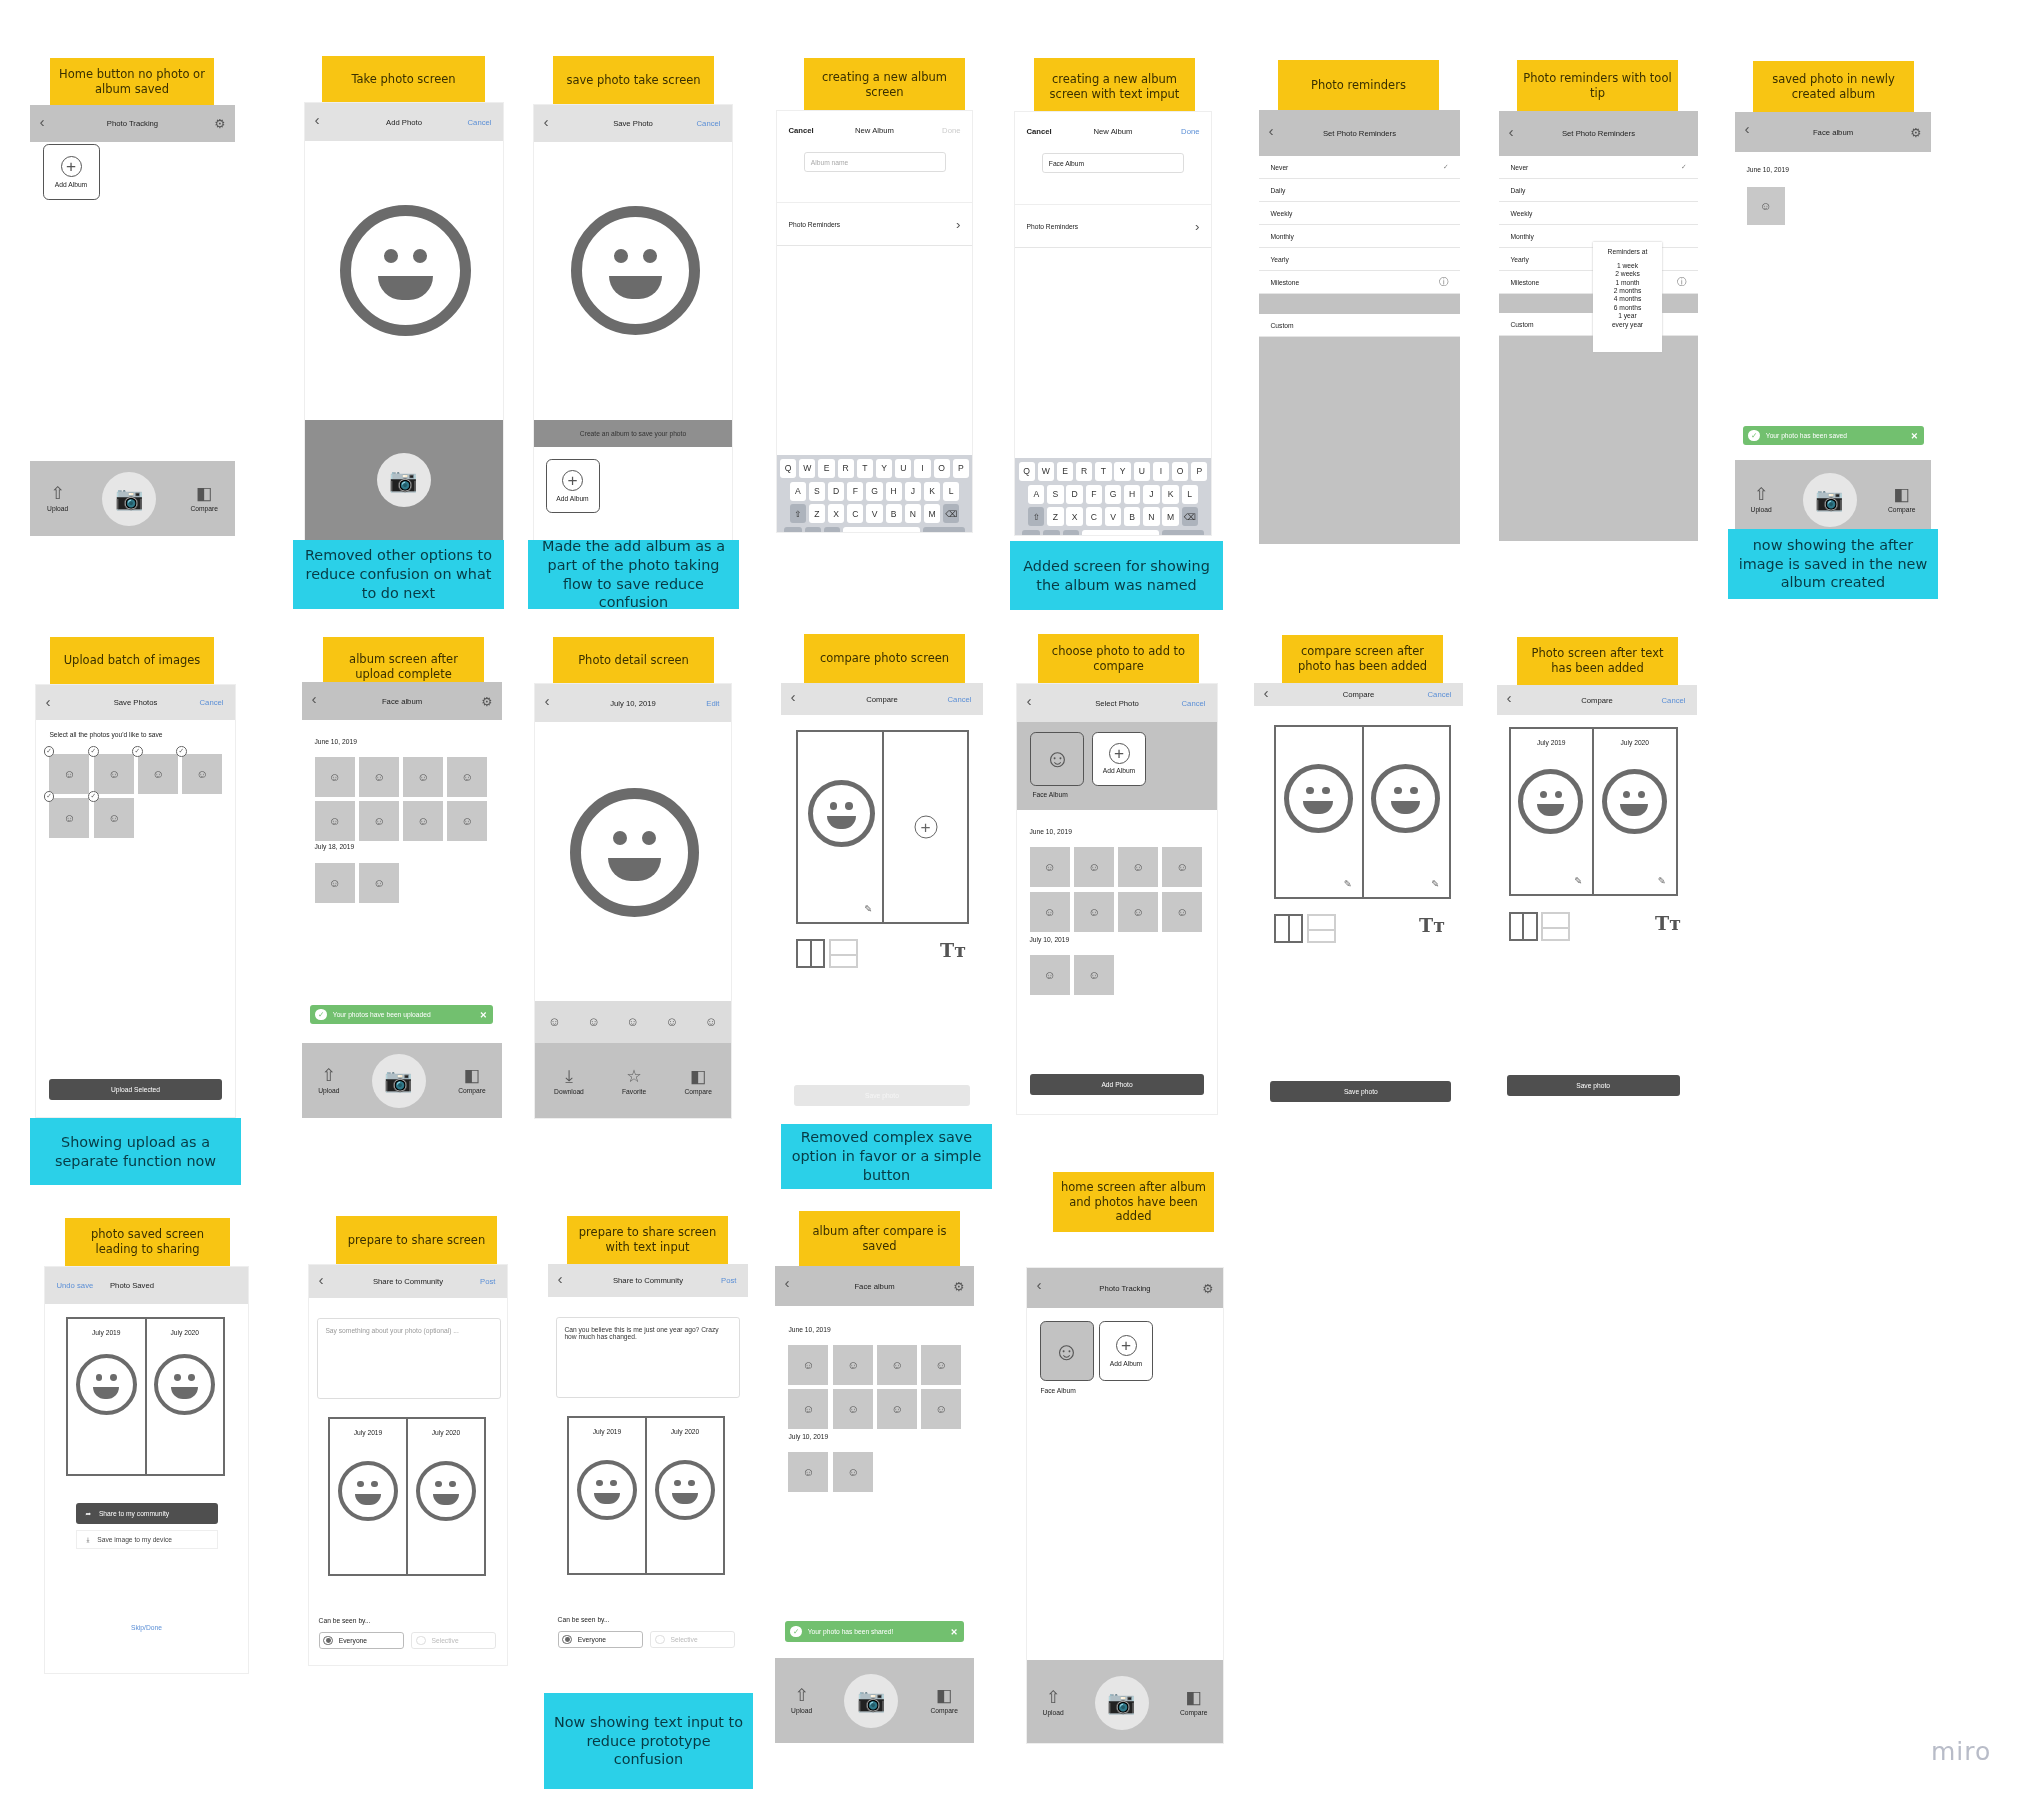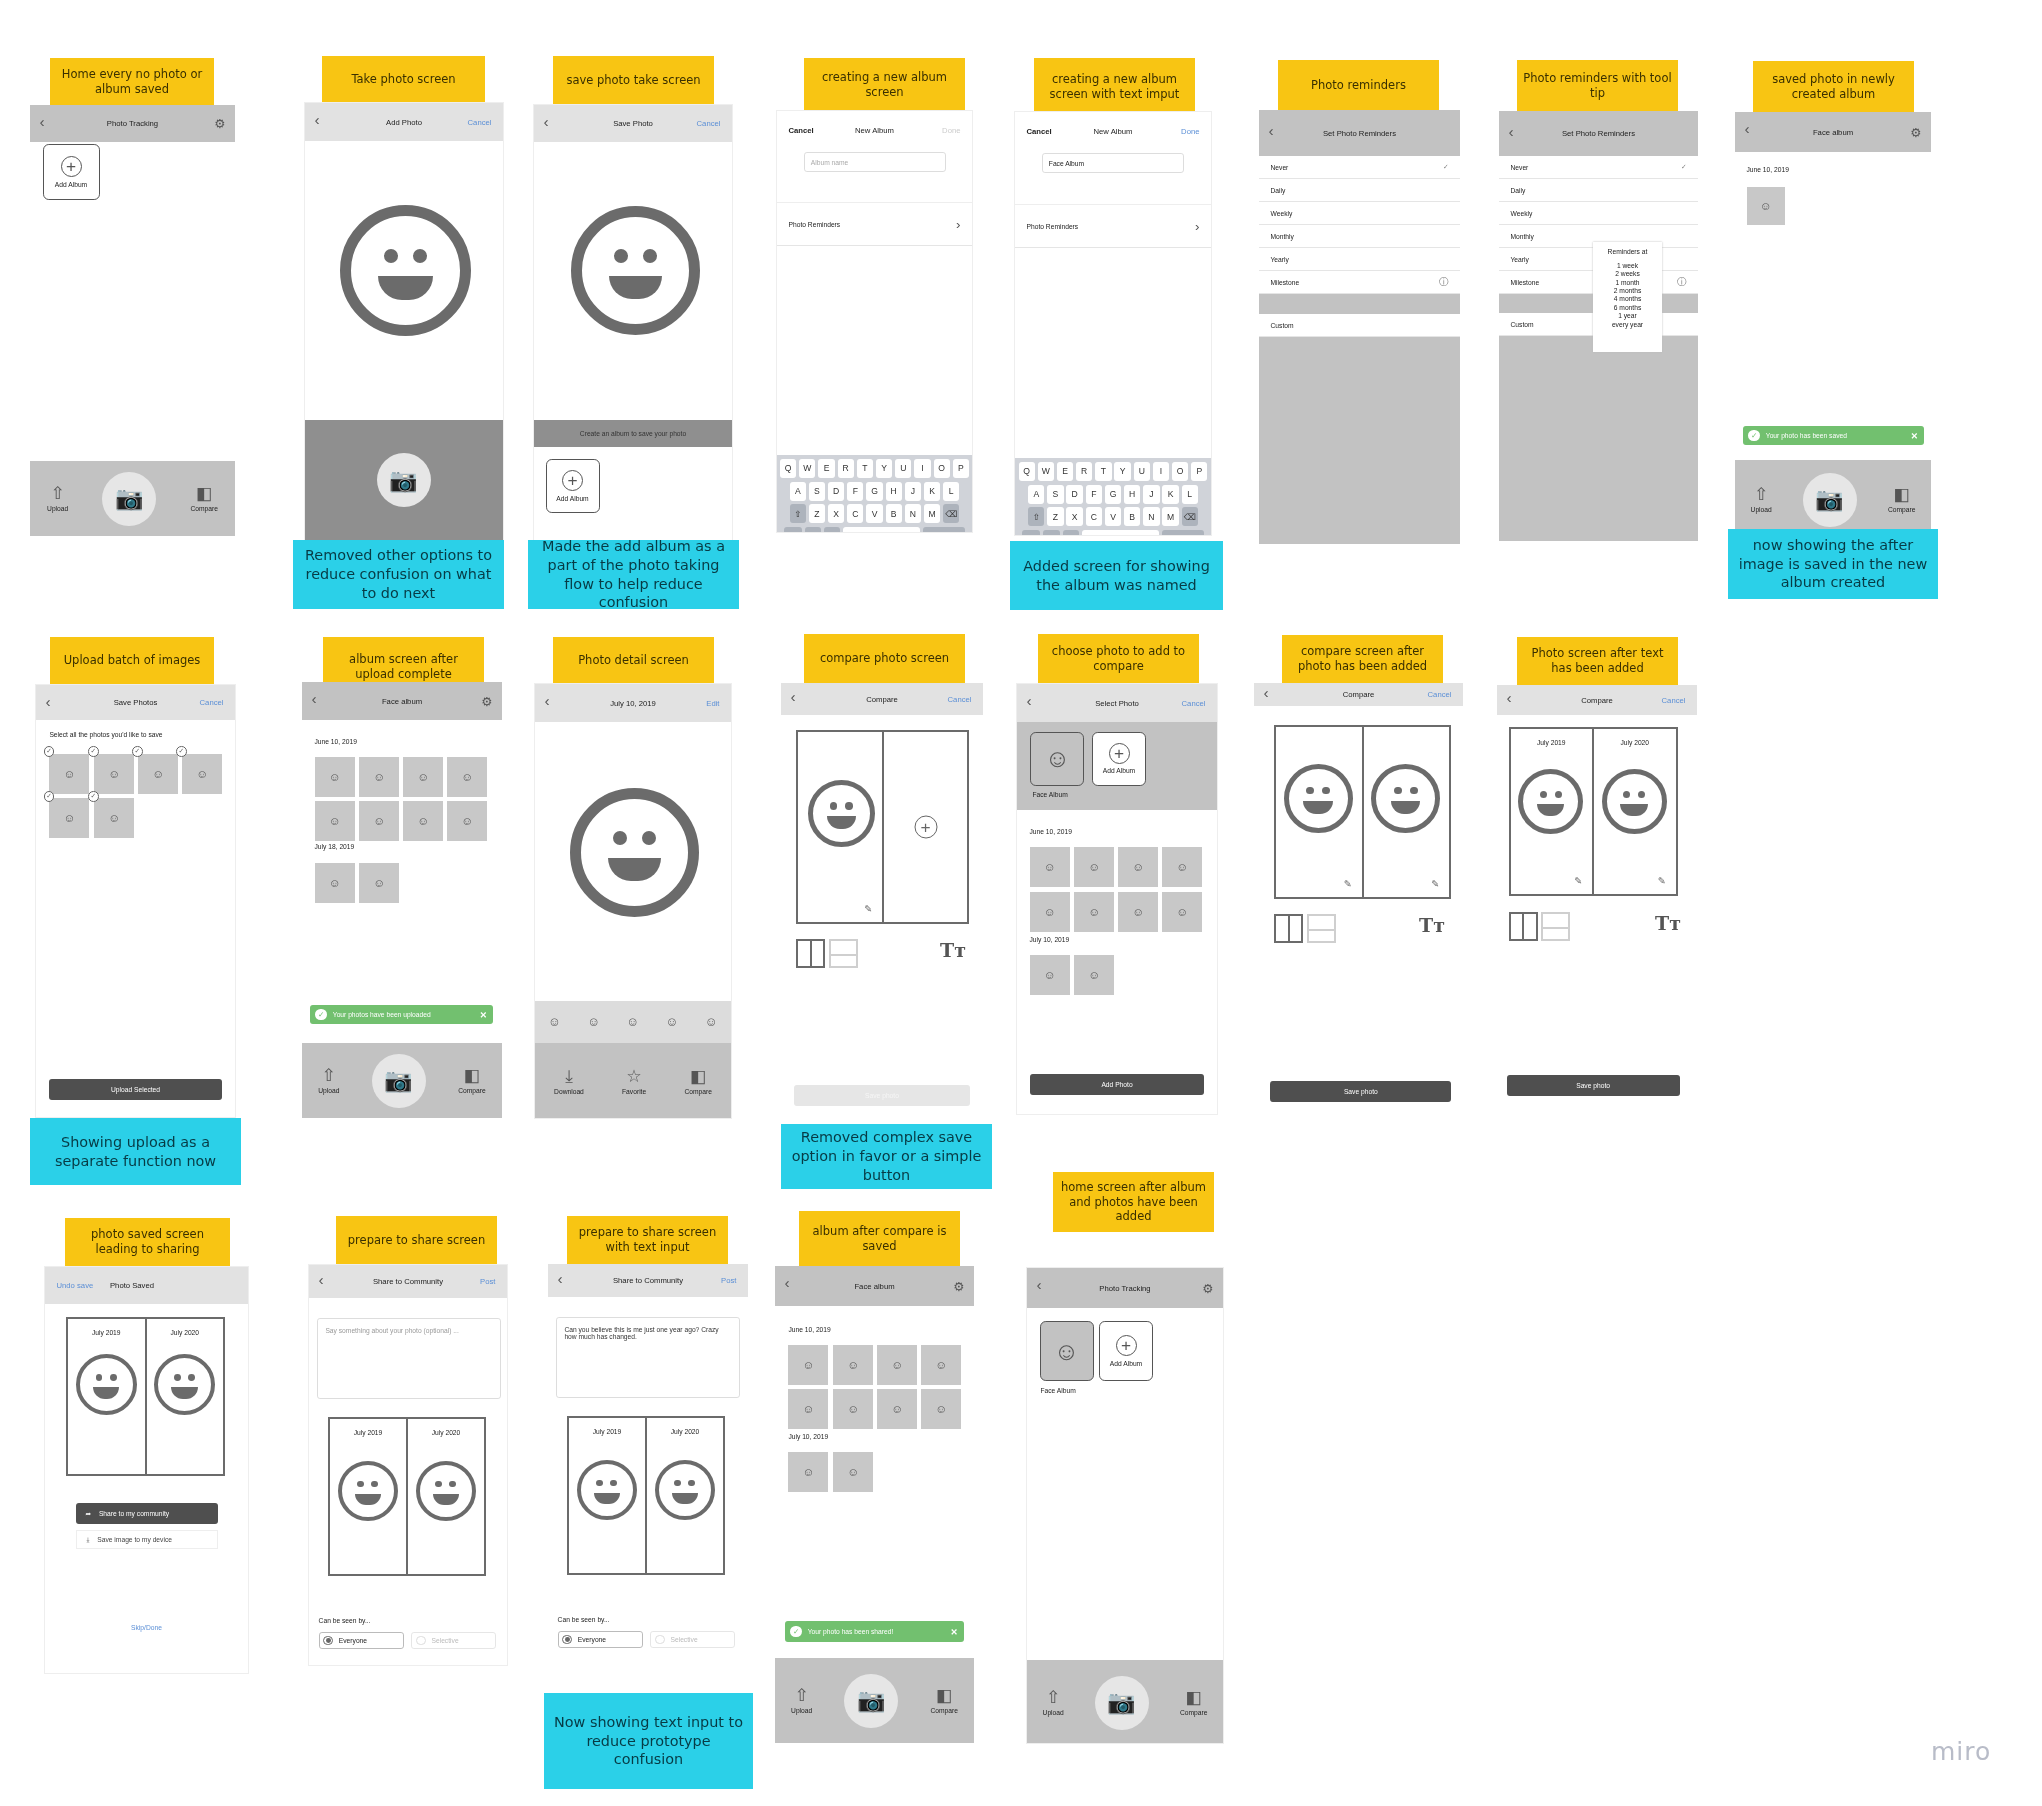--- a/index.html
+++ b/index.html
@@ -51,21 +51,21 @@
 .radio .r{width:85px;height:17.3px;border:1px solid #bbb;border-radius:2.9px;display:flex;align-items:center;font-size:6.7px;gap:5.8px;padding-left:3.8px}
 .radio .r.off{border-color:#e6e6e6;color:#bbb}
 .radio .dot{width:9.6px;height:9.6px;border-radius:50%;border:1px solid #666;display:flex;align-items:center;justify-content:center}
 .radio .dot i{width:4.8px;height:4.8px;border-radius:50%;background:#666;display:block}
 .radio .off .dot{border-color:#ddd}
 .miro{position:absolute;left:1931px;top:1737px;font-size:25px;color:#b8bcc8;font-family:"DejaVu Sans",sans-serif;letter-spacing:1px}
 </style>
 </head>
 <body>
 
-<div class="note y" style="left:50px;top:58px;width:164px;height:48px">Home every no photo or album saved</div>
+<div class="note y" style="left:50px;top:58px;width:164px;height:48px">Home button no photo or album saved</div>
 <div class="scr" style="left:30px;top:105px;width:205px;height:436px;border:none">
   <div class="hdr g">
       <span class="bk">‹</span>
       <span>Photo Tracking</span>
       <span class="gear">⚙</span>
     </div>
   <div class="box" style="left:12.5px;top:39px;width:57px;height:56px">
       <span class="pl">+</span>
       <span>Add Album</span>
     </div>
@@ -107,21 +107,21 @@
     </div>
   <div class="smile" style="left:37px;top:101px;width:129px;height:129px;border-width:11.5px">
       <span class="m"></span>
     </div>
   <div style="position:absolute;left:0;right:0;top:315px;height:27px;background:#8f8f8f;color:#333;font-size:6.7px;display:flex;align-items:center;justify-content:center">Create an album to save your photo</div>
   <div class="box" style="left:11.5px;top:354px;width:54px;height:54px">
       <span class="pl">+</span>
       <span>Add Album</span>
     </div>
 </div>
-<div class="note c" style="left:528px;top:540px;width:211px;height:69px">Made the add album as a part of the photo taking flow to help reduce confusion</div>
+<div class="note c" style="left:528px;top:540px;width:211px;height:69px">Made the add album as a part of the photo taking flow to save reduce confusion</div>
 
 <div class="note y" style="left:804px;top:58px;width:161px;height:53px">creating a new album screen</div>
 <div class="scr" style="left:776px;top:110px;width:197px;height:423px">
   <div class="hdr w" style="height:38px">
       <span class="lt" style="font-weight:bold">Cancel</span>
       <span>New Album</span>
       <span class="rt" style="color:#ccc">Done</span>
     </div>
   <div style="position:absolute;left:27px;top:41px;width:142px;height:20px;border:1px solid #ddd;border-radius:2.9px;font-size:6.7px;color:#aaa;padding:5.8px">Album name</div>
   <div class="list" style="position:absolute;left:0;right:0;top:91px;border-top:1px solid #eee">

